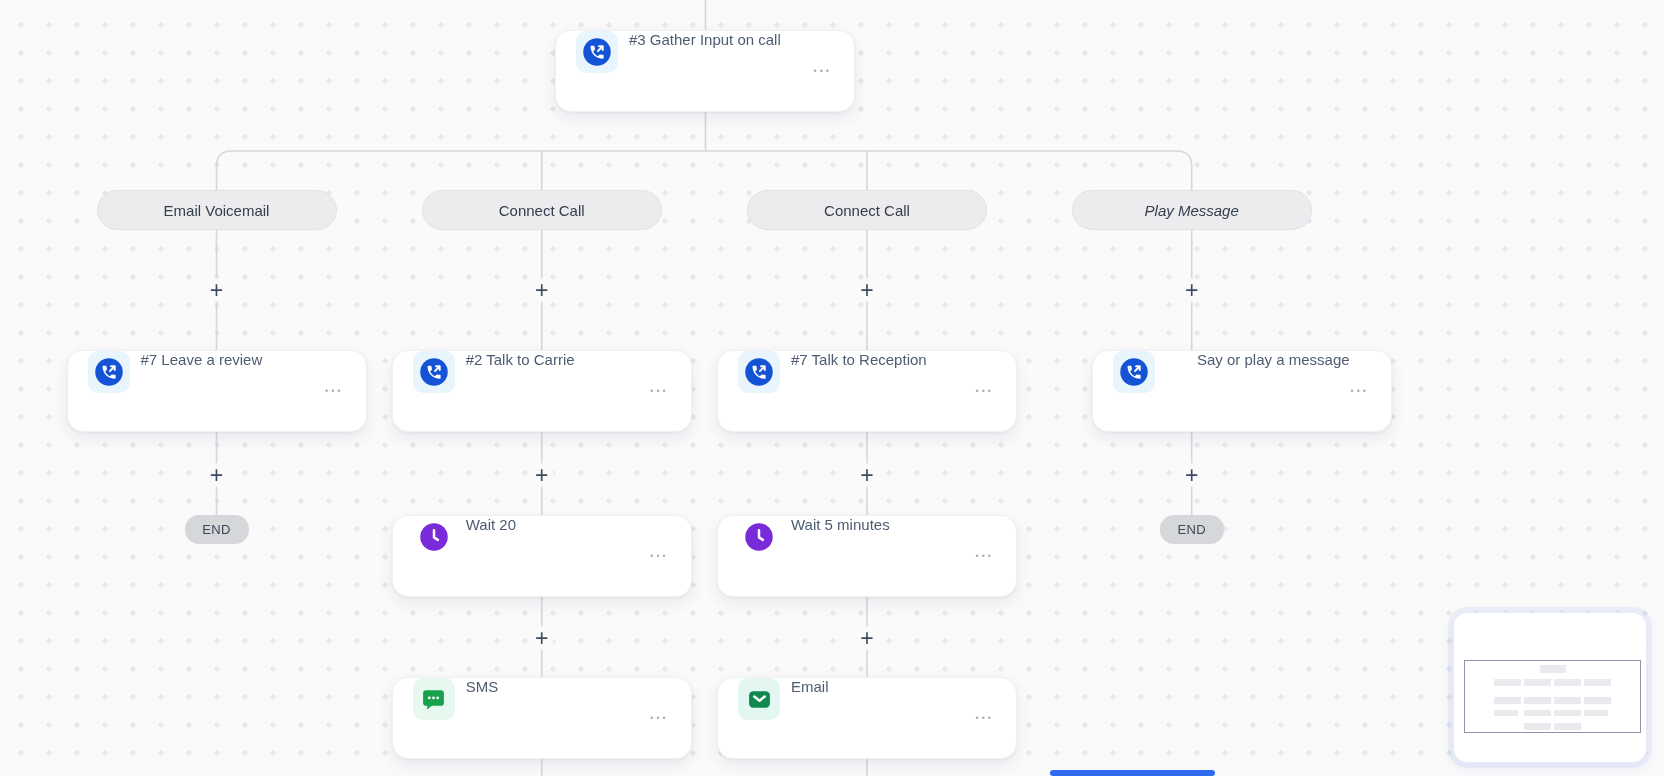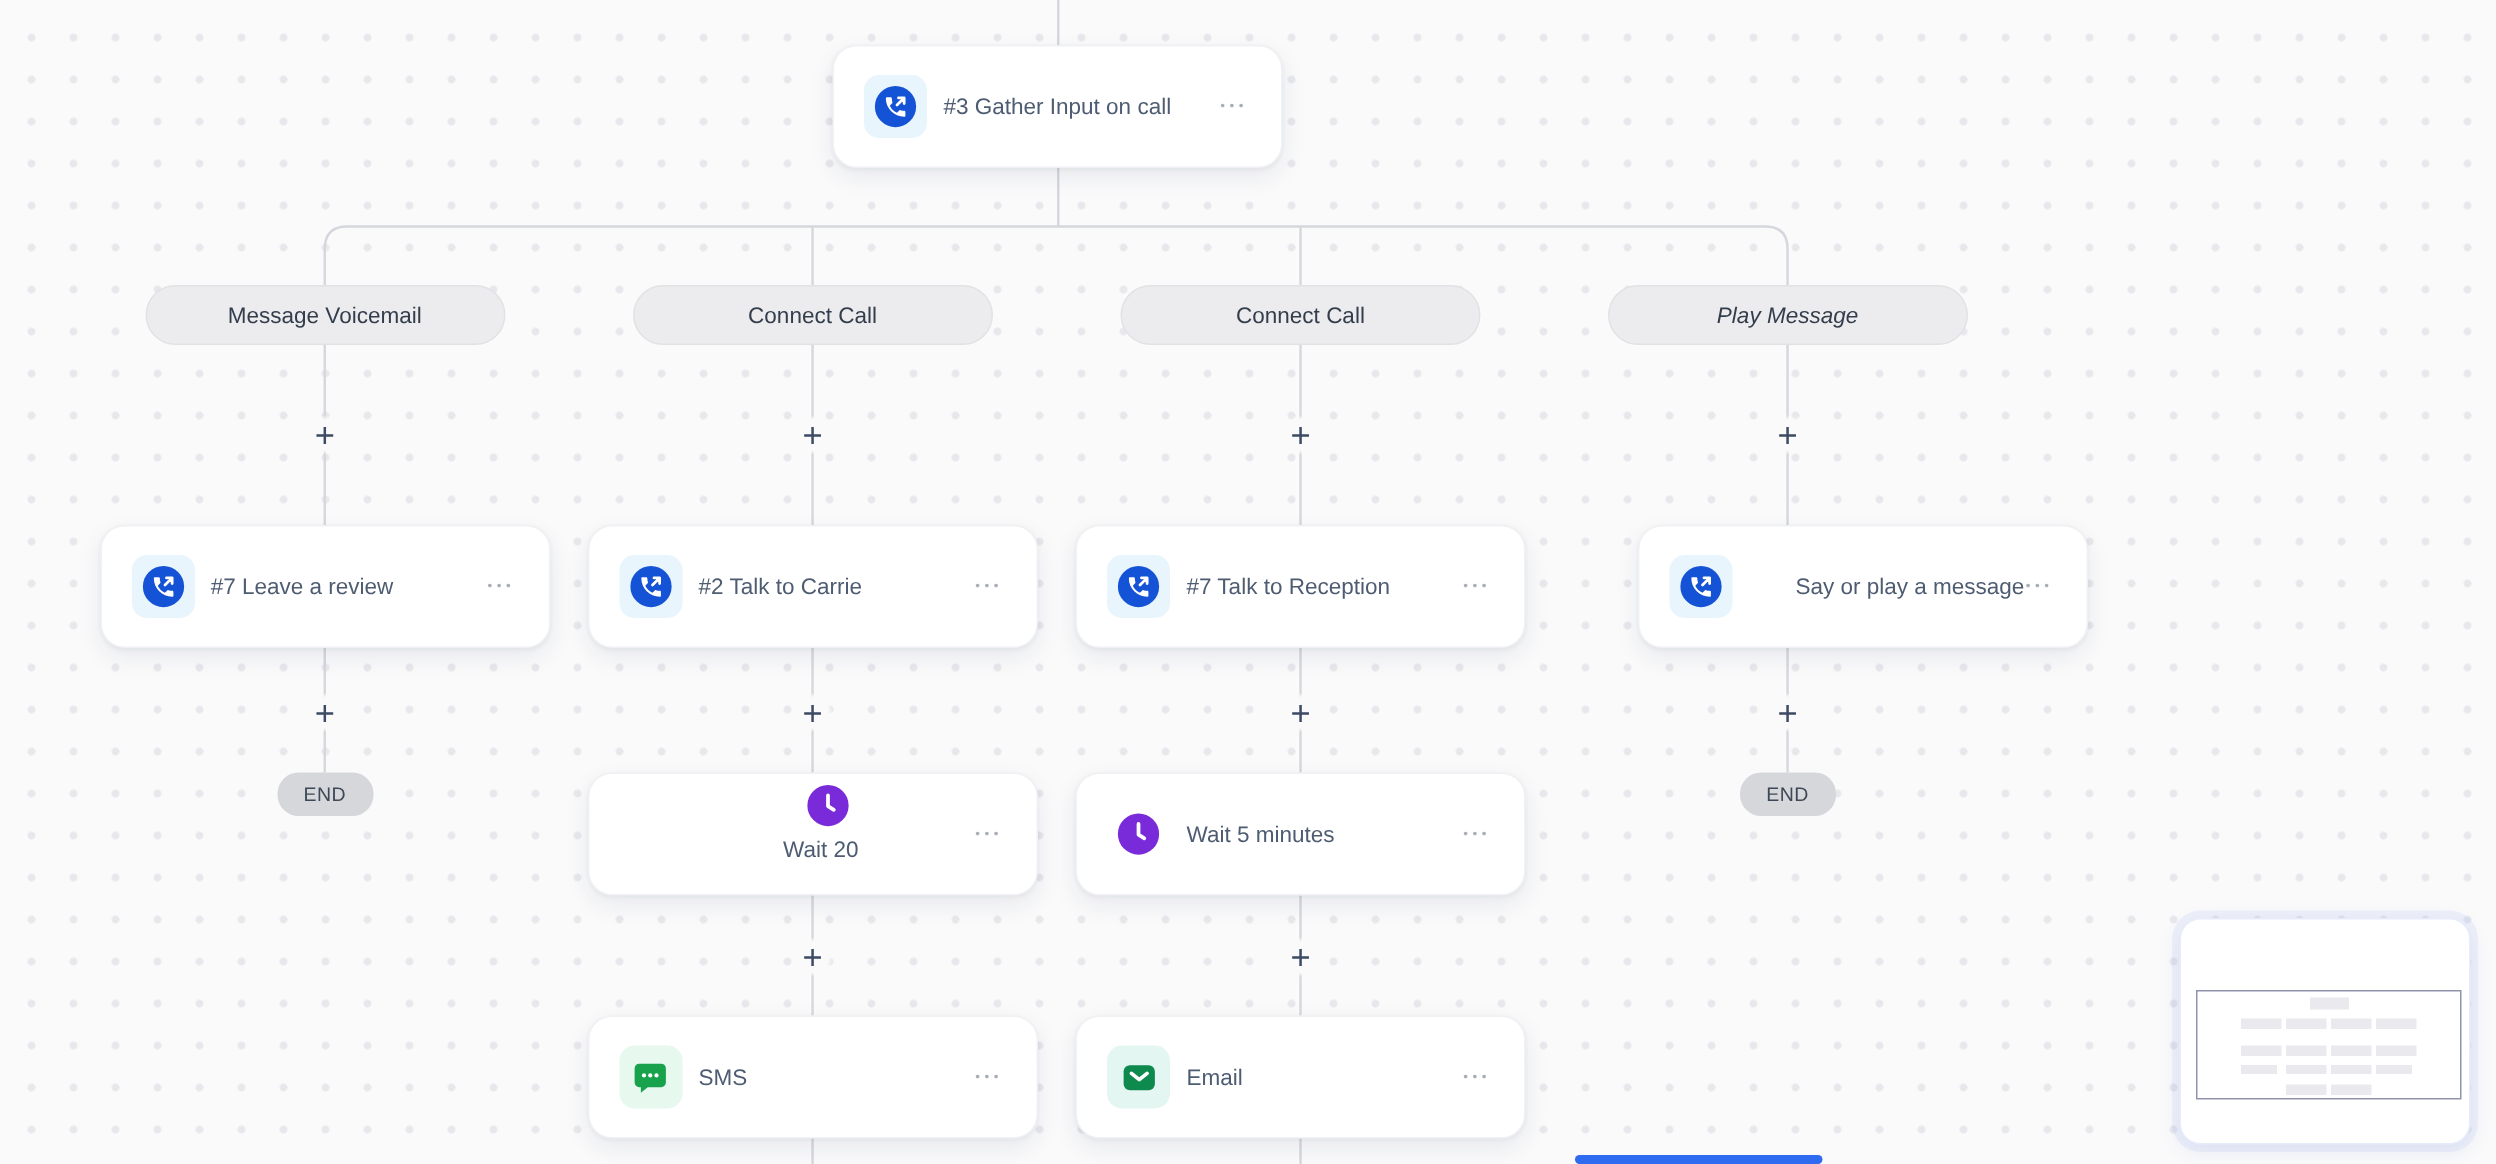--- a/index.html
+++ b/index.html
@@ -13,21 +13,21 @@
     background-color:#fafafb;
     background-image:radial-gradient(circle,#e7e7ec 2.3px,transparent 2.9px);
     background-size:28px 28px;
     background-position:7px 11px;
   }
   svg.connectors { position:absolute; left:0; top:0; width:1664px; height:776px; }
   .card {
     position:absolute; width:300px; height:82px;
     background:#ffffff; border:1px solid #f0f1f4; border-radius:16px;
     box-shadow:0 1px 3px rgba(25,35,60,.05), 0 6px 16px rgba(25,35,60,.08);
-    display:flex; align-items:center;
+    display:flex; 
   }
   .icon-tile {
     width:42px; height:42px; border-radius:10px; margin-left:20px;
     display:flex; align-items:center; justify-content:center; flex:0 0 auto;
   }
   .icon-plain { width:42px; height:42px; margin-left:20px; display:flex; align-items:center; justify-content:center; flex:0 0 auto; }
   .card-title { margin-left:11px; font-size:15px; color:#4e5c72; white-space:nowrap; }
   .card-menu {
     position:absolute; right:22px; top:50%; transform:translateY(-50%);
     color:#a8aeb7; font-size:9px; letter-spacing:3px; cursor:pointer; line-height:1;
@@ -96,21 +96,21 @@
         <circle cx="12" cy="12" r="11" fill="#1553d6"></circle>
         <path fill="#ffffff" transform="translate(5.1,5.3) scale(0.58)" d="M6.62 10.79c1.44 2.83 3.76 5.14 6.59 6.59l2.2-2.21c.27-.27.67-.36 1.02-.24 1.12.37 2.33.57 3.57.57.55 0 1 .45 1 1V20c0 .55-.45 1-1 1-9.39 0-17-7.61-17-17 0-.55.45-1 1-1h3.5c.55 0 1 .45 1 1 0 1.25.2 2.45.57 3.57.11.35.03.74-.25 1.02l-2.2 2.2z"></path>
         <path d="M12.8 11.2 L16.6 7.4 M13.6 7.4 H16.6 V10.4" stroke="#ffffff" stroke-width="1.5" stroke-linecap="round" stroke-linejoin="round"></path>
       </svg>
     </span>
     <span class="card-title">#3 Gather Input on call</span>
     <span class="card-menu">•••</span>
   </div>
 
   <div class="branch-pill" style="left:96.5px; top:190px;">
-    <span>Message Voicemail</span>
+    <span>Email Voicemail</span>
   </div>
   <div class="branch-pill" style="left:421.7px; top:190px;">
     <span>Connect Call</span>
   </div>
   <div class="branch-pill" style="left:747px; top:190px;">
     <span>Connect Call</span>
   </div>
   <div class="branch-pill" style="left:1071.7px; top:190px;font-style:italic;">
     <span>Play Message</span>
   </div>
@@ -173,21 +173,21 @@
   <span class="plus-btn" style="left:854px; top:462px;">+</span>
   <span class="plus-btn" style="left:1178.7px; top:462px;">+</span>
 
   <div class="end-pill" style="left:184.5px; top:515px;">
     <span>END</span>
   </div>
   <div class="end-pill" style="left:1159.7px; top:515px;">
     <span>END</span>
   </div>
 
-  <div class="card" style="left:391.7px; top:515px;flex-direction:column;">
+  <div class="card" style="left:391.7px; top:515px;">
     <span class="icon-plain">
       <svg width="30" height="30" viewBox="0 0 24 24">
         <circle cx="12" cy="12" r="11" fill="#7a2bd9"></circle>
         <path d="M12 6.6 V12.3 L15.1 14.3" stroke="#ffffff" stroke-width="2" fill="none" stroke-linecap="round" stroke-linejoin="round"></path>
       </svg>
     </span>
     <span class="card-title">Wait 20</span>
     <span class="card-menu">•••</span>
   </div>
 

